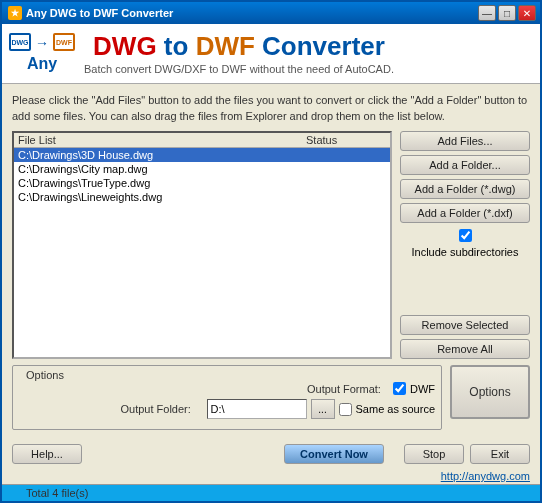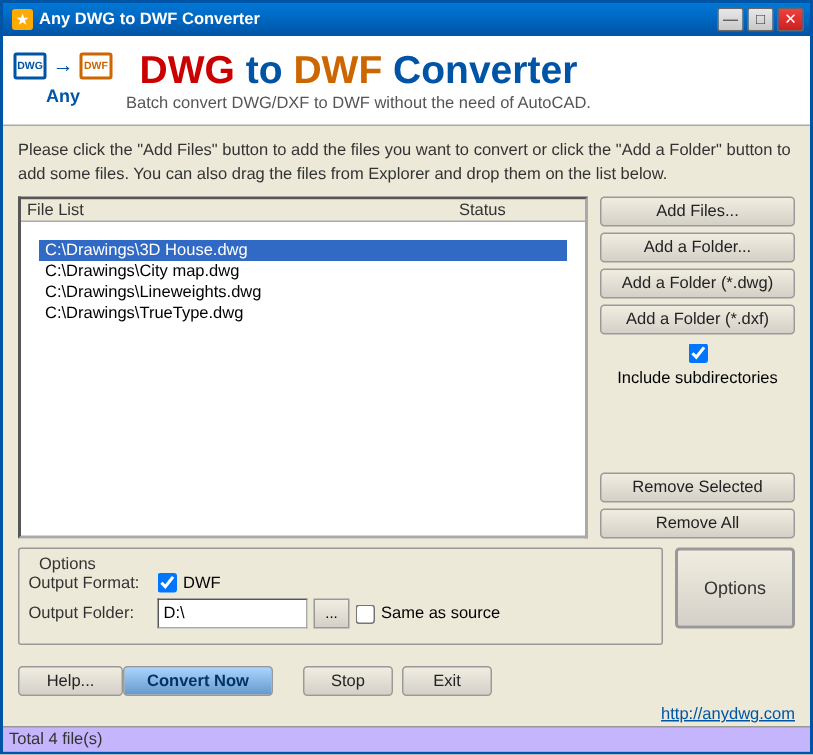--- a/index.html
+++ b/index.html
@@ -100,21 +100,21 @@
       font-weight: bold;
       color: #0054a6;
     }
     .logo-box.dwf { border-color: #cc6600; color: #cc6600; }
     .logo-arrow {
       color: #0054a6;
       font-size: 14px;
       margin: 0 2px;
     }
     .any-label {
-      font-size: 12px;
+      font-size: 16px;
       color: #0054a6;
       font-weight: bold;
       margin-top: 2px;
     }
     .header-text h1 {
       font-size: 26px;
       font-weight: bold;
       color: #0054a6;
       line-height: 1.1;
       text-align: center;
@@ -159,21 +159,21 @@
       padding: 1px 4px;
     }
     .file-list-header span {
       font-size: 11px;
       color: #333;
       font-weight: normal;
     }
     .file-list-header .col-file { flex: 1; }
     .file-list-header .col-status { width: 80px; }
     .file-list-body {
-      padding: 12px;
+      padding: 0;
     }
     .file-item {
       padding: 1px 4px;
       font-size: 11px;
       cursor: default;
     }
     .file-item.selected {
       background: #316ac5;
       color: white;
     }
@@ -202,20 +202,21 @@
       margin-top: 2px;
       flex-direction: column;
     }
     .spacer { flex: 1; }
     .options-row {
       display: flex;
       align-items: center;
       gap: 6px;
       margin-bottom: 4px;
       font-size: 11px;
+      justify-content: flex-end;
     }
     .options-label {
       width: 80px;
       color: #333;
     }
     .options-value {
       display: flex;
       align-items: center;
       gap: 4px;
     }
@@ -234,20 +235,21 @@
       border: 1px solid #999;
       cursor: pointer;
       display: flex;
       align-items: center;
       justify-content: center;
       font-size: 10px;
     }
     .bottom-bar {
       display: flex;
       align-items: center;
+      justify-content: space-between;
       padding: 6px 10px;
       flex-shrink: 0;
     }
     .bottom-left {
       display: flex;
       gap: 6px;
     }
     .bottom-center {
       display: flex;
       gap: 6px;
@@ -290,23 +292,23 @@
       text-align: right;
       padding: 0 10px 2px 0;
       font-size: 11px;
     }
     .link-row a {
       color: #0054a6;
       text-decoration: underline;
       cursor: pointer;
     }
     .status-bar {
-      background: #c4b5fd;
+      background: #0ea5e9;
       border-top: 1px solid #999;
-      padding: 2px 4px;
+      padding: 2px 24px;
       font-size: 11px;
       color: #333;
     }
     .dwf-checkbox {
       width: 13px;
       height: 13px;
     }
   </style>
 </head>
 <body>
@@ -351,22 +353,22 @@
     <div class="main-area">
       <div class="file-panel">
         <div class="file-list-container">
           <div class="file-list-header">
             <span class="col-file">File List</span>
             <span class="col-status">Status</span>
           </div>
           <div class="file-list-body">
             <div class="file-item selected">C:\Drawings\3D House.dwg</div>
             <div class="file-item">C:\Drawings\City map.dwg</div>
+            <div class="file-item">C:\Drawings\TrueType.dwg</div>
             <div class="file-item">C:\Drawings\Lineweights.dwg</div>
-            <div class="file-item">C:\Drawings\TrueType.dwg</div>
           </div>
         </div>
       </div>
 
       <div class="right-panel">
         <button class="btn">Add Files...</button>
         <button class="btn">Add a Folder...</button>
         <button class="btn">Add a Folder (*.dwg)</button>
         <button class="btn">Add a Folder (*.dxf)</button>
         <div class="checkbox-row">

